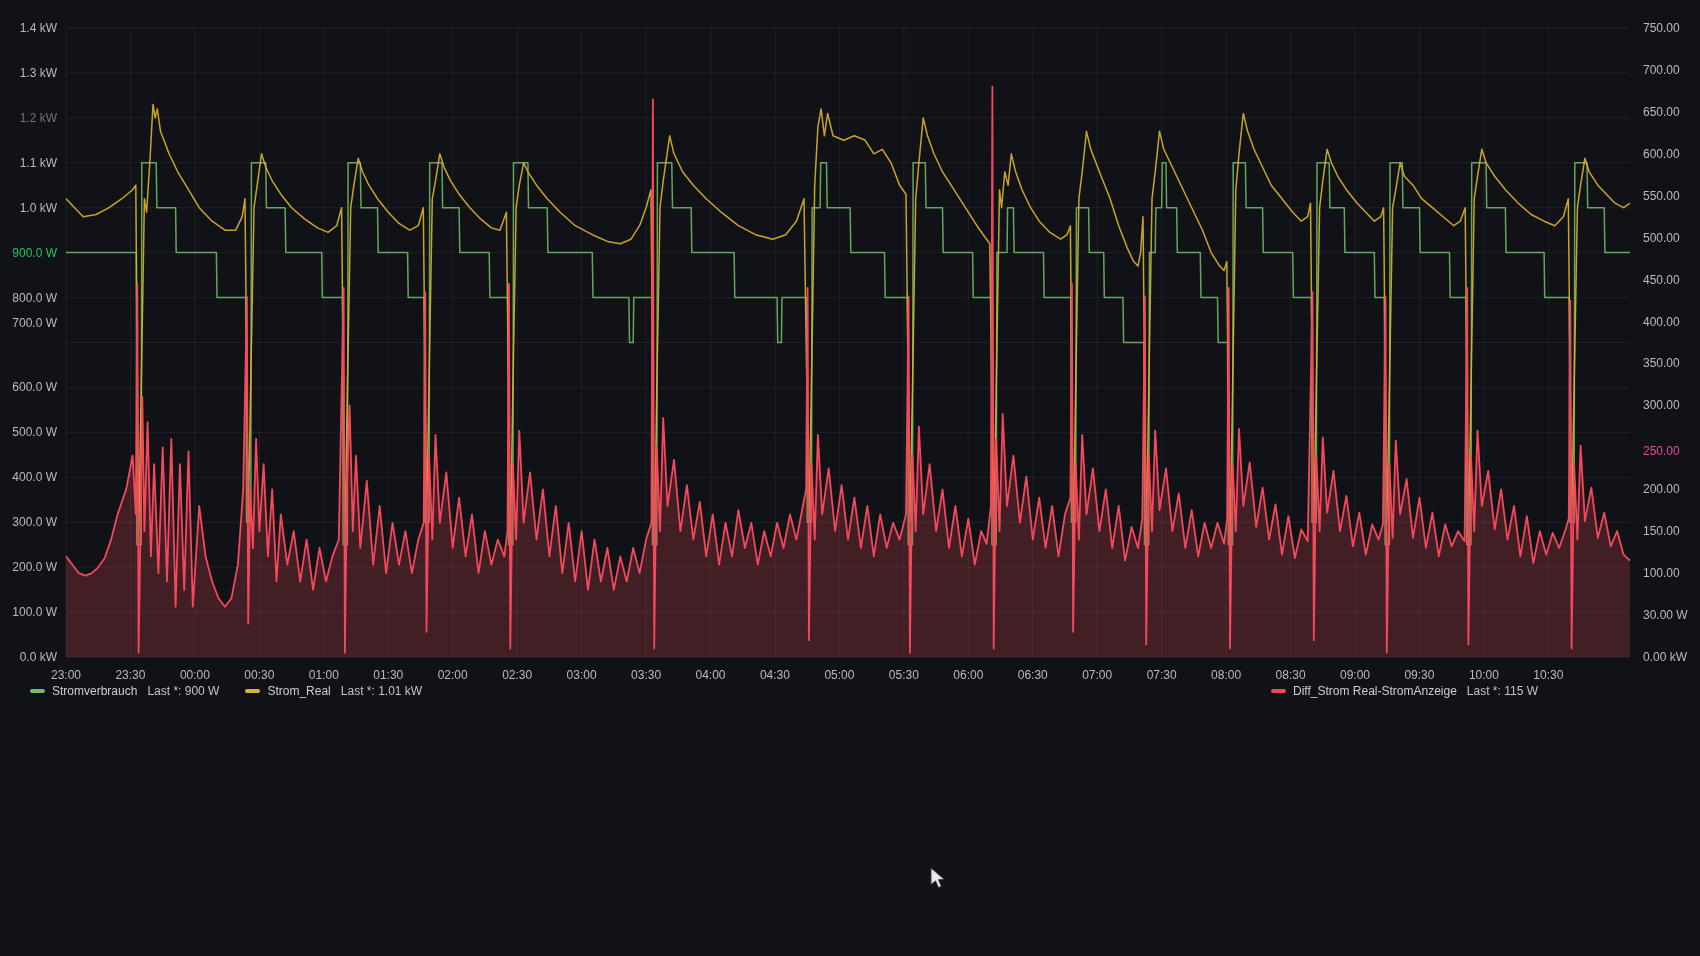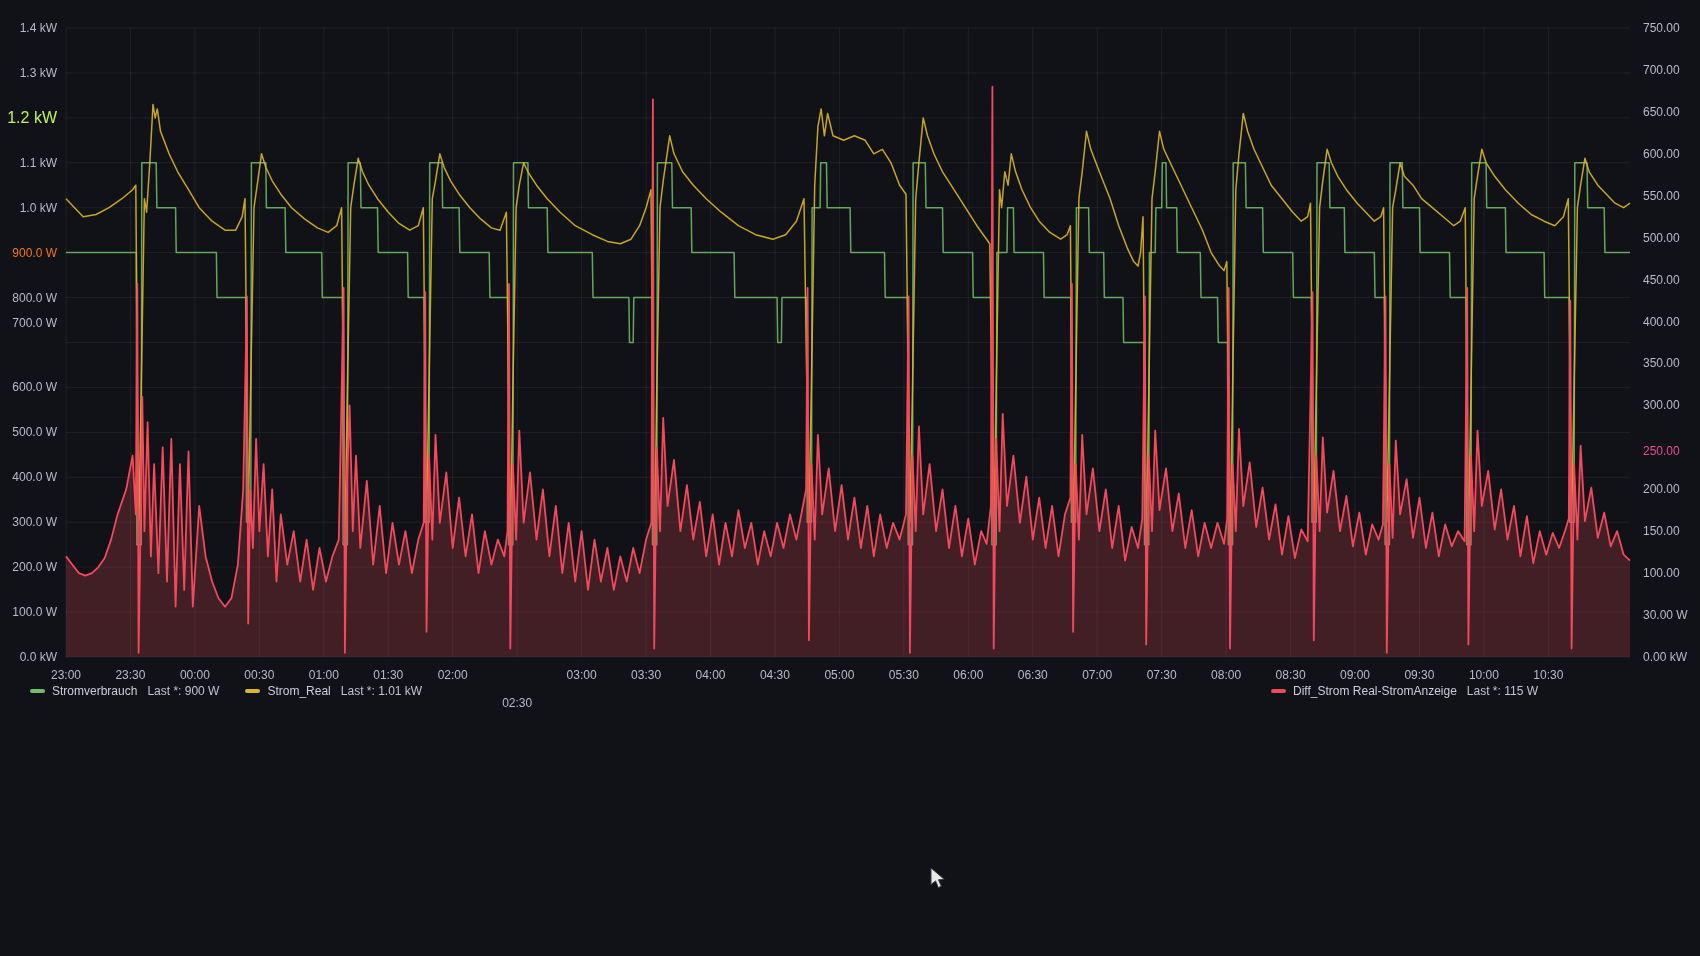--- a/index.html
+++ b/index.html
@@ -77,24 +77,24 @@
       <line x1="1548.4" y1="28" x2="1548.4" y2="657" stroke="rgba(204,204,220,0.08)" stroke-width="1"></line>
       <path d="M66.0 252.6L136.3 252.6L136.9 544.7L141.2 544.7L141.8 162.8L156.2 162.8L156.9 207.7L175.6 207.7L176.2 252.6L216.4 252.6L217.0 297.6L245.8 297.6L246.5 522.2L250.8 522.2L251.4 162.8L265.8 162.8L266.4 207.7L285.1 207.7L285.8 252.6L321.7 252.6L322.3 297.6L342.5 297.6L343.1 544.7L347.4 544.7L348.1 162.8L360.3 162.8L361.0 207.7L377.5 207.7L378.2 252.6L407.6 252.6L408.2 297.6L424.1 297.6L424.8 522.2L429.1 522.2L429.7 162.8L442.0 162.8L442.6 207.7L459.1 207.7L459.8 252.6L489.2 252.6L489.9 297.6L507.9 297.6L508.6 544.7L512.9 544.7L513.5 162.8L527.9 162.8L528.5 207.7L547.2 207.7L547.9 252.6L592.3 252.6L593.0 297.6L628.9 297.6L629.5 342.5L633.2 342.5L633.8 297.6L651.9 297.6L652.5 544.7L656.8 544.7L657.4 162.8L671.8 162.8L672.5 207.7L691.2 207.7L691.8 252.6L734.1 252.6L734.8 297.6L777.1 297.6L777.7 342.5L781.4 342.5L782.0 297.6L806.5 297.6L807.2 522.2L811.5 522.2L812.1 207.7L820.1 207.7L820.7 162.8L826.5 162.8L827.2 207.7L850.1 207.7L850.8 252.6L884.5 252.6L885.2 297.6L907.5 297.6L908.2 544.7L912.5 544.7L913.1 162.8L925.3 162.8L926.0 207.7L942.5 207.7L943.2 252.6L972.6 252.6L973.2 297.6L991.3 297.6L991.9 544.7L996.2 544.7L996.9 252.6L1007.0 252.6L1007.6 207.7L1013.4 207.7L1014.1 252.6L1043.5 252.6L1044.1 297.6L1070.8 297.6L1071.4 522.2L1075.7 522.2L1076.4 207.7L1088.6 207.7L1089.3 252.6L1103.7 252.6L1104.3 297.6L1123.0 297.6L1123.6 342.5L1143.8 342.5L1144.5 544.7L1148.8 544.7L1149.4 252.6L1155.2 252.6L1155.9 207.7L1161.7 207.7L1162.3 162.8L1166.0 162.8L1166.6 207.7L1176.7 207.7L1177.3 252.6L1200.3 252.6L1201.0 297.6L1217.5 297.6L1218.2 342.5L1227.6 342.5L1228.3 544.7L1232.6 544.7L1233.2 162.8L1245.4 162.8L1246.1 207.7L1262.6 207.7L1263.3 252.6L1292.7 252.6L1293.4 297.6L1311.4 297.6L1312.0 522.2L1316.3 522.2L1317.0 162.8L1329.2 162.8L1329.9 207.7L1344.3 207.7L1344.9 252.6L1374.3 252.6L1375.0 297.6L1384.4 297.6L1385.1 544.7L1389.4 544.7L1390.0 162.8L1402.3 162.8L1402.9 207.7L1419.5 207.7L1420.1 252.6L1449.5 252.6L1450.2 297.6L1466.1 297.6L1466.7 544.7L1471.0 544.7L1471.7 162.8L1486.1 162.8L1486.7 207.7L1505.4 207.7L1506.0 252.6L1544.1 252.6L1544.7 297.6L1569.2 297.6L1569.8 522.2L1574.1 522.2L1574.8 162.8L1587.0 162.8L1587.7 207.7L1604.2 207.7L1604.9 252.6L1630.0 252.6" fill="none" stroke="#73bf69" stroke-opacity="0.85" stroke-width="1.5" stroke-linejoin="round"></path>
       <path d="M66.0 198.7L74.6 207.7L83.2 216.7L96.1 214.5L109.0 207.7L121.9 198.7L132.6 189.7L135.8 185.2L138.6 544.7L141.2 387.4L144.4 198.7L146.6 212.2L149.8 162.8L153.0 104.4L155.2 117.9L157.3 108.9L160.5 131.3L169.1 153.8L177.7 171.8L188.5 189.7L199.2 207.7L212.1 221.2L225.0 230.2L235.7 230.2L242.2 216.7L245.0 198.7L248.2 522.2L250.8 378.4L254.0 207.7L257.2 185.2L261.5 153.8L265.8 167.3L272.2 180.8L280.8 194.2L291.6 207.7L304.5 218.9L317.4 227.9L328.1 232.4L336.7 225.7L341.6 207.7L344.9 544.7L347.4 387.4L350.7 207.7L353.9 185.2L358.2 158.3L362.5 171.8L368.9 185.2L377.5 198.7L388.3 212.2L399.0 223.4L409.7 230.2L418.3 225.7L423.3 207.7L426.5 522.2L429.1 378.4L432.3 198.7L435.5 180.8L439.8 153.8L444.1 167.3L450.6 180.8L459.1 194.2L469.9 207.7L480.6 218.9L491.4 227.9L500.0 230.2L506.4 212.2L510.3 544.7L512.9 387.4L516.1 207.7L519.3 185.2L523.6 162.8L527.9 171.8L536.5 185.2L547.2 198.7L560.1 212.2L575.2 225.7L592.3 234.7L607.4 241.4L620.3 243.7L631.0 239.2L639.6 225.7L646.1 207.7L651.0 189.7L654.2 567.1L656.8 387.4L660.0 207.7L663.2 180.8L669.7 135.8L674.0 153.8L682.6 171.8L693.3 185.2L706.2 198.7L721.2 212.2L738.4 225.7L755.6 234.7L772.8 239.2L785.7 234.7L796.4 221.2L804.0 198.7L808.9 522.2L811.5 378.4L814.7 185.2L817.9 126.8L821.1 108.9L824.4 135.8L827.6 113.4L833.0 135.8L843.7 140.3L854.4 135.8L865.2 140.3L873.8 153.8L882.4 149.3L891.0 162.8L899.6 185.2L906.0 194.2L909.9 522.2L912.5 387.4L915.7 198.7L918.9 162.8L923.2 117.9L927.5 135.8L933.9 153.8L942.5 171.8L951.1 185.2L959.7 198.7L968.3 212.2L976.9 225.7L983.3 234.7L989.8 243.7L993.7 544.7L996.2 387.4L999.5 189.7L1001.6 207.7L1004.8 171.8L1008.1 185.2L1011.3 153.8L1015.6 171.8L1022.0 189.7L1030.6 207.7L1039.2 221.2L1049.9 232.4L1060.7 239.2L1067.1 234.7L1070.4 225.7L1073.1 544.7L1075.7 387.4L1078.9 198.7L1082.2 171.8L1086.5 131.3L1090.8 149.3L1099.4 171.8L1110.1 198.7L1118.7 225.7L1127.3 248.1L1133.7 261.6L1138.0 266.1L1140.6 252.6L1143.0 216.7L1146.2 544.7L1148.8 387.4L1152.0 198.7L1155.2 171.8L1159.5 131.3L1163.8 149.3L1172.4 167.3L1181.0 185.2L1191.7 207.7L1202.5 230.2L1211.1 252.6L1219.7 266.1L1224.0 270.6L1226.8 261.6L1230.0 544.7L1232.6 387.4L1235.8 189.7L1239.0 153.8L1243.3 113.4L1247.6 131.3L1254.0 149.3L1262.6 167.3L1271.2 185.2L1282.0 198.7L1292.7 212.2L1301.3 221.2L1307.7 216.7L1310.5 203.2L1313.8 522.2L1316.3 387.4L1319.6 207.7L1322.8 180.8L1327.1 149.3L1331.4 162.8L1337.8 176.3L1346.4 189.7L1357.2 203.2L1365.8 212.2L1374.3 221.2L1380.8 216.7L1383.6 207.7L1386.8 522.2L1389.4 387.4L1392.6 207.7L1395.8 189.7L1400.1 162.8L1404.4 176.3L1413.0 185.2L1421.6 198.7L1432.4 207.7L1443.1 216.7L1453.8 225.7L1460.3 221.2L1465.2 207.7L1468.4 544.7L1471.0 387.4L1474.2 198.7L1477.5 176.3L1481.8 149.3L1486.1 162.8L1494.7 176.3L1505.4 189.7L1518.3 203.2L1531.2 214.5L1544.1 221.2L1554.8 225.7L1563.4 216.7L1568.3 198.7L1571.6 522.2L1574.1 387.4L1577.4 207.7L1580.6 185.2L1584.9 158.3L1589.2 171.8L1597.8 185.2L1606.4 194.2L1615.0 203.2L1623.6 207.7L1630.0 203.2" fill="none" stroke="#d9b52b" stroke-opacity="0.9" stroke-width="1.5" stroke-linejoin="round"></path>
       <path d="M66.0 556.4L72.4 564.7L78.9 573.1L85.3 575.6L91.8 573.1L98.2 567.3L104.7 558.0L111.1 539.6L117.6 514.4L126.2 489.3L132.6 455.7L135.8 514.4L137.3 283.8L138.6 652.8L140.1 556.4L142.3 397.0L144.4 531.2L147.6 422.2L150.9 556.4L154.1 464.1L158.4 573.1L162.7 447.3L167.0 581.5L171.3 438.9L175.6 606.7L179.9 464.1L184.2 589.9L188.5 451.5L192.8 606.7L199.2 506.0L205.6 556.4L212.1 581.5L218.5 598.3L225.0 606.7L231.4 598.3L237.9 564.7L243.2 489.3L246.9 296.4L248.2 623.5L250.3 489.3L252.9 548.0L256.1 438.9L259.4 531.2L263.6 464.1L267.9 556.4L272.2 489.3L276.5 581.5L280.8 514.4L287.3 564.7L293.7 531.2L300.2 581.5L306.6 539.6L313.1 589.9L319.5 548.0L326.0 581.5L332.4 556.4L338.8 539.6L343.6 288.0L344.9 652.8L347.0 480.9L349.6 405.4L352.8 531.2L356.0 455.7L360.3 548.0L366.8 480.9L373.2 564.7L379.7 506.0L386.1 573.1L392.5 522.8L399.0 564.7L405.4 531.2L411.9 573.1L418.3 539.6L423.7 522.8L425.2 292.2L426.5 631.8L429.1 455.7L432.3 539.6L435.5 434.8L439.8 522.8L446.3 472.5L452.7 548.0L459.1 497.7L465.6 556.4L472.0 514.4L478.5 573.1L484.9 531.2L491.4 564.7L497.8 539.6L504.3 556.4L507.5 531.2L509.0 283.8L510.3 648.6L512.9 464.1L516.1 539.6L519.3 430.6L523.6 522.8L530.0 472.5L536.5 539.6L542.9 489.3L549.4 556.4L555.8 506.0L562.3 573.1L568.7 522.8L575.2 581.5L581.6 531.2L588.0 589.9L594.5 539.6L600.9 581.5L607.4 548.0L613.8 589.9L620.3 556.4L626.7 581.5L633.2 548.0L639.6 573.1L646.1 539.6L651.4 522.8L652.9 99.3L654.2 648.6L656.8 447.3L660.0 531.2L663.2 418.0L667.5 506.0L674.0 459.9L680.4 531.2L686.9 485.1L693.3 539.6L699.8 501.8L706.2 556.4L712.7 514.4L719.1 564.7L725.5 522.8L732.0 556.4L738.4 510.2L744.9 548.0L751.3 522.8L757.8 564.7L764.2 531.2L770.7 556.4L777.1 522.8L783.5 548.0L790.0 514.4L796.4 539.6L802.9 506.0L806.1 489.3L807.6 288.0L808.9 640.2L811.5 464.1L814.7 539.6L817.9 434.8L822.2 514.4L828.7 468.3L835.1 531.2L841.6 485.1L848.0 539.6L854.4 497.7L860.9 548.0L867.3 506.0L873.8 556.4L880.2 514.4L886.7 548.0L893.1 522.8L899.6 539.6L906.0 514.4L908.6 296.4L909.9 652.8L912.5 455.7L915.7 531.2L918.9 426.4L923.2 514.4L929.6 464.1L936.1 531.2L942.5 489.3L949.0 548.0L955.4 506.0L961.9 556.4L968.3 518.6L974.8 564.7L981.2 531.2L986.6 543.8L990.9 506.0L992.4 86.7L993.7 648.6L996.2 438.9L999.5 531.2L1002.7 413.8L1007.0 506.0L1013.4 455.7L1019.9 522.8L1026.3 476.7L1032.8 539.6L1039.2 497.7L1045.6 548.0L1052.1 506.0L1058.5 556.4L1065.0 514.4L1070.4 497.7L1071.9 283.8L1073.1 631.8L1075.7 464.1L1078.9 539.6L1082.2 434.8L1086.5 514.4L1092.9 468.3L1099.4 531.2L1105.8 489.3L1112.2 548.0L1118.7 506.0L1125.1 560.6L1131.6 527.0L1138.0 548.0L1142.3 518.6L1144.9 296.4L1146.2 644.4L1148.8 455.7L1152.0 531.2L1155.2 430.6L1159.5 510.2L1166.0 468.3L1172.4 531.2L1178.8 493.5L1185.3 548.0L1191.7 510.2L1198.2 556.4L1204.6 522.8L1211.1 548.0L1217.5 522.8L1224.0 543.8L1227.2 518.6L1228.7 288.0L1230.0 648.6L1232.6 464.1L1235.8 531.2L1239.0 428.9L1243.3 506.0L1249.7 462.4L1256.2 527.0L1262.6 487.6L1269.1 539.6L1275.5 504.4L1282.0 554.7L1288.4 516.1L1294.9 558.0L1301.3 529.5L1307.7 541.3L1312.5 292.2L1313.8 640.2L1316.3 455.7L1319.6 531.2L1322.8 437.3L1327.1 512.7L1333.5 470.8L1340.0 531.2L1346.4 496.0L1352.9 546.3L1359.3 512.7L1365.8 554.7L1372.2 524.5L1378.6 539.6L1382.9 524.5L1385.5 296.4L1386.8 652.8L1389.4 464.1L1392.6 537.9L1395.8 440.6L1400.1 514.4L1406.6 479.2L1413.0 537.9L1419.5 497.7L1425.9 548.0L1432.4 512.7L1438.8 556.4L1445.2 524.5L1451.7 546.3L1458.1 531.2L1464.6 541.3L1467.2 288.0L1468.4 644.4L1471.0 455.7L1474.2 531.2L1477.5 430.6L1481.8 506.0L1488.2 470.8L1494.7 529.5L1501.1 489.3L1507.5 539.6L1514.0 506.0L1520.4 556.4L1526.9 516.1L1533.3 563.1L1539.8 531.2L1546.2 554.7L1552.7 532.9L1559.1 548.0L1565.5 529.5L1568.8 518.6L1570.3 300.6L1571.6 648.6L1574.1 464.1L1577.4 539.6L1580.6 445.7L1584.9 521.1L1591.3 487.6L1597.8 537.9L1604.2 512.7L1610.7 546.3L1617.1 531.2L1623.6 554.7L1630.0 560.6 L1630.0 657 L66.0 657 Z" fill="#f2495c" fill-opacity="0.22" stroke="none"></path>
       <path d="M66.0 556.4L72.4 564.7L78.9 573.1L85.3 575.6L91.8 573.1L98.2 567.3L104.7 558.0L111.1 539.6L117.6 514.4L126.2 489.3L132.6 455.7L135.8 514.4L137.3 283.8L138.6 652.8L140.1 556.4L142.3 397.0L144.4 531.2L147.6 422.2L150.9 556.4L154.1 464.1L158.4 573.1L162.7 447.3L167.0 581.5L171.3 438.9L175.6 606.7L179.9 464.1L184.2 589.9L188.5 451.5L192.8 606.7L199.2 506.0L205.6 556.4L212.1 581.5L218.5 598.3L225.0 606.7L231.4 598.3L237.9 564.7L243.2 489.3L246.9 296.4L248.2 623.5L250.3 489.3L252.9 548.0L256.1 438.9L259.4 531.2L263.6 464.1L267.9 556.4L272.2 489.3L276.5 581.5L280.8 514.4L287.3 564.7L293.7 531.2L300.2 581.5L306.6 539.6L313.1 589.9L319.5 548.0L326.0 581.5L332.4 556.4L338.8 539.6L343.6 288.0L344.9 652.8L347.0 480.9L349.6 405.4L352.8 531.2L356.0 455.7L360.3 548.0L366.8 480.9L373.2 564.7L379.7 506.0L386.1 573.1L392.5 522.8L399.0 564.7L405.4 531.2L411.9 573.1L418.3 539.6L423.7 522.8L425.2 292.2L426.5 631.8L429.1 455.7L432.3 539.6L435.5 434.8L439.8 522.8L446.3 472.5L452.7 548.0L459.1 497.7L465.6 556.4L472.0 514.4L478.5 573.1L484.9 531.2L491.4 564.7L497.8 539.6L504.3 556.4L507.5 531.2L509.0 283.8L510.3 648.6L512.9 464.1L516.1 539.6L519.3 430.6L523.6 522.8L530.0 472.5L536.5 539.6L542.9 489.3L549.4 556.4L555.8 506.0L562.3 573.1L568.7 522.8L575.2 581.5L581.6 531.2L588.0 589.9L594.5 539.6L600.9 581.5L607.4 548.0L613.8 589.9L620.3 556.4L626.7 581.5L633.2 548.0L639.6 573.1L646.1 539.6L651.4 522.8L652.9 99.3L654.2 648.6L656.8 447.3L660.0 531.2L663.2 418.0L667.5 506.0L674.0 459.9L680.4 531.2L686.9 485.1L693.3 539.6L699.8 501.8L706.2 556.4L712.7 514.4L719.1 564.7L725.5 522.8L732.0 556.4L738.4 510.2L744.9 548.0L751.3 522.8L757.8 564.7L764.2 531.2L770.7 556.4L777.1 522.8L783.5 548.0L790.0 514.4L796.4 539.6L802.9 506.0L806.1 489.3L807.6 288.0L808.9 640.2L811.5 464.1L814.7 539.6L817.9 434.8L822.2 514.4L828.7 468.3L835.1 531.2L841.6 485.1L848.0 539.6L854.4 497.7L860.9 548.0L867.3 506.0L873.8 556.4L880.2 514.4L886.7 548.0L893.1 522.8L899.6 539.6L906.0 514.4L908.6 296.4L909.9 652.8L912.5 455.7L915.7 531.2L918.9 426.4L923.2 514.4L929.6 464.1L936.1 531.2L942.5 489.3L949.0 548.0L955.4 506.0L961.9 556.4L968.3 518.6L974.8 564.7L981.2 531.2L986.6 543.8L990.9 506.0L992.4 86.7L993.7 648.6L996.2 438.9L999.5 531.2L1002.7 413.8L1007.0 506.0L1013.4 455.7L1019.9 522.8L1026.3 476.7L1032.8 539.6L1039.2 497.7L1045.6 548.0L1052.1 506.0L1058.5 556.4L1065.0 514.4L1070.4 497.7L1071.9 283.8L1073.1 631.8L1075.7 464.1L1078.9 539.6L1082.2 434.8L1086.5 514.4L1092.9 468.3L1099.4 531.2L1105.8 489.3L1112.2 548.0L1118.7 506.0L1125.1 560.6L1131.6 527.0L1138.0 548.0L1142.3 518.6L1144.9 296.4L1146.2 644.4L1148.8 455.7L1152.0 531.2L1155.2 430.6L1159.5 510.2L1166.0 468.3L1172.4 531.2L1178.8 493.5L1185.3 548.0L1191.7 510.2L1198.2 556.4L1204.6 522.8L1211.1 548.0L1217.5 522.8L1224.0 543.8L1227.2 518.6L1228.7 288.0L1230.0 648.6L1232.6 464.1L1235.8 531.2L1239.0 428.9L1243.3 506.0L1249.7 462.4L1256.2 527.0L1262.6 487.6L1269.1 539.6L1275.5 504.4L1282.0 554.7L1288.4 516.1L1294.9 558.0L1301.3 529.5L1307.7 541.3L1312.5 292.2L1313.8 640.2L1316.3 455.7L1319.6 531.2L1322.8 437.3L1327.1 512.7L1333.5 470.8L1340.0 531.2L1346.4 496.0L1352.9 546.3L1359.3 512.7L1365.8 554.7L1372.2 524.5L1378.6 539.6L1382.9 524.5L1385.5 296.4L1386.8 652.8L1389.4 464.1L1392.6 537.9L1395.8 440.6L1400.1 514.4L1406.6 479.2L1413.0 537.9L1419.5 497.7L1425.9 548.0L1432.4 512.7L1438.8 556.4L1445.2 524.5L1451.7 546.3L1458.1 531.2L1464.6 541.3L1467.2 288.0L1468.4 644.4L1471.0 455.7L1474.2 531.2L1477.5 430.6L1481.8 506.0L1488.2 470.8L1494.7 529.5L1501.1 489.3L1507.5 539.6L1514.0 506.0L1520.4 556.4L1526.9 516.1L1533.3 563.1L1539.8 531.2L1546.2 554.7L1552.7 532.9L1559.1 548.0L1565.5 529.5L1568.8 518.6L1570.3 300.6L1571.6 648.6L1574.1 464.1L1577.4 539.6L1580.6 445.7L1584.9 521.1L1591.3 487.6L1597.8 537.9L1604.2 512.7L1610.7 546.3L1617.1 531.2L1623.6 554.7L1630.0 560.6" fill="none" stroke="#f2495c" stroke-width="1.8" stroke-linejoin="round"></path>
     </svg>
 
   <div id="axes">
       <div style="position: absolute; right: 1643px; top: 21px; font-size: 12px; line-height: 14px; color: rgb(185, 187, 195); white-space: nowrap;">1.4 kW</div>
       <div style="position: absolute; right: 1643px; top: 65.9286px; font-size: 12px; line-height: 14px; color: rgb(185, 187, 195); white-space: nowrap;">1.3 kW</div>
-      <div style="position: absolute; right: 1643px; top: 110.857px; font-size: 16px; line-height: 14px; color: #bef264; white-space: nowrap; margin-left: 12px;">1.2 kW</div>
+      <div style="position: absolute; right: 1643px; top: 110.857px; font-size: 12px; line-height: 14px; color: #737373; white-space: nowrap; margin-left: 12px;">1.2 kW</div>
       <div style="position: absolute; right: 1643px; top: 155.786px; font-size: 12px; line-height: 14px; color: rgb(185, 187, 195); white-space: nowrap;">1.1 kW</div>
       <div style="position: absolute; right: 1643px; top: 200.714px; font-size: 12px; line-height: 14px; color: rgb(185, 187, 195); white-space: nowrap;">1.0 kW</div>
-      <div style="position: absolute; right: 1643px; top: 245.643px; font-size: 12px; line-height: 14px; color: #f97316; white-space: nowrap;">900.0 W</div>
+      <div style="position: absolute; right: 1643px; top: 245.643px; font-size: 12px; line-height: 14px; color: #22c55e; white-space: nowrap;">900.0 W</div>
       <div style="position: absolute; right: 1643px; top: 290.571px; font-size: 12px; line-height: 14px; color: rgb(185, 187, 195); white-space: nowrap;">800.0 W</div>
       <div style="position: absolute; right: 1643px; top: 316px; font-size: 12px; line-height: 14px; color: rgb(185, 187, 195); white-space: nowrap;">700.0 W</div>
       <div style="position: absolute; right: 1643px; top: 380.429px; font-size: 12px; line-height: 14px; color: rgb(185, 187, 195); white-space: nowrap;">600.0 W</div>
       <div style="position: absolute; right: 1643px; top: 425.357px; font-size: 12px; line-height: 14px; color: rgb(185, 187, 195); white-space: nowrap;">500.0 W</div>
       <div style="position: absolute; right: 1643px; top: 470.286px; font-size: 12px; line-height: 14px; color: rgb(185, 187, 195); white-space: nowrap;">400.0 W</div>
       <div style="position: absolute; right: 1643px; top: 515.214px; font-size: 12px; line-height: 14px; color: rgb(185, 187, 195); white-space: nowrap;">300.0 W</div>
       <div style="position: absolute; right: 1643px; top: 560.143px; font-size: 12px; line-height: 14px; color: rgb(185, 187, 195); white-space: nowrap;">200.0 W</div>
       <div style="position: absolute; right: 1643px; top: 605.071px; font-size: 12px; line-height: 14px; color: rgb(185, 187, 195); white-space: nowrap;">100.0 W</div>
       <div style="position: absolute; right: 1643px; top: 650px; font-size: 12px; line-height: 14px; color: rgb(185, 187, 195); white-space: nowrap;">0.0 kW</div>
       <div style="position: absolute; left: 1643px; top: 21px; font-size: 12px; line-height: 14px; color: rgb(185, 187, 195); white-space: nowrap;">750.00</div>
@@ -113,21 +113,21 @@
       <div style="position: absolute; left: 1643px; top: 566.133px; font-size: 12px; line-height: 14px; color: rgb(185, 187, 195); white-space: nowrap;">100.00</div>
       <div style="position: absolute; left: 1643px; top: 608.067px; font-size: 12px; line-height: 14px; color: rgb(185, 187, 195); white-space: nowrap;">30.00 W</div>
       <div style="position: absolute; left: 1643px; top: 650px; font-size: 12px; line-height: 14px; color: rgb(185, 187, 195); white-space: nowrap;">0.00 kW</div>
       <div class="xlab" style="left: 66px;">23:00</div>
       <div class="xlab" style="left: 130.451px;">23:30</div>
       <div class="xlab" style="left: 194.901px;">00:00</div>
       <div class="xlab" style="left: 259.352px;">00:30</div>
       <div class="xlab" style="left: 323.802px;">01:00</div>
       <div class="xlab" style="left: 388.253px;">01:30</div>
       <div class="xlab" style="left: 452.703px;">02:00</div>
-      <div class="xlab" style="left: 517.154px; margin-top: 28px;">02:30</div>
+      <div class="xlab" style="left: 517.154px;">02:30</div>
       <div class="xlab" style="left: 581.604px;">03:00</div>
       <div class="xlab" style="left: 646.055px;">03:30</div>
       <div class="xlab" style="left: 710.505px;">04:00</div>
       <div class="xlab" style="left: 774.956px;">04:30</div>
       <div class="xlab" style="left: 839.407px;">05:00</div>
       <div class="xlab" style="left: 903.857px;">05:30</div>
       <div class="xlab" style="left: 968.308px;">06:00</div>
       <div class="xlab" style="left: 1032.76px;">06:30</div>
       <div class="xlab" style="left: 1097.21px;">07:00</div>
       <div class="xlab" style="left: 1161.66px;">07:30</div>

